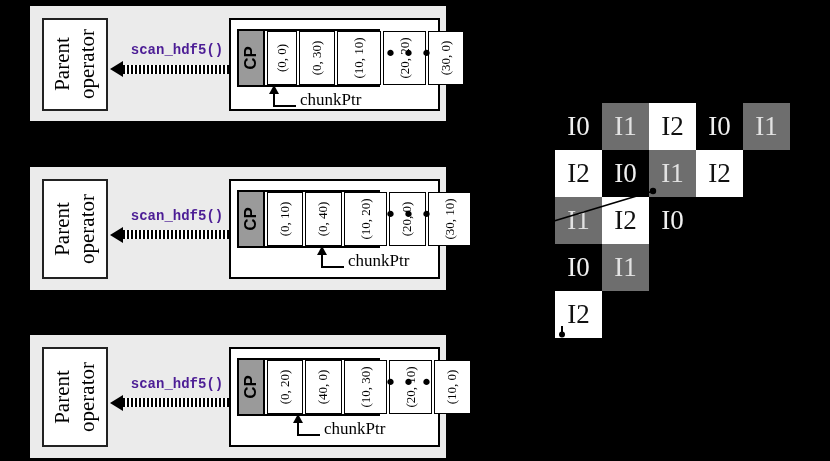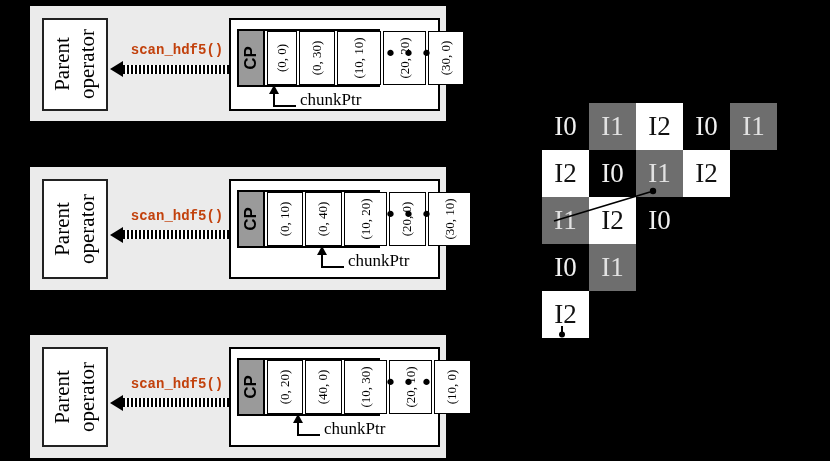--- a/index.html
+++ b/index.html
@@ -19,21 +19,21 @@
     background:var(--box-bg,#fff);border:2px solid #222;box-sizing:border-box;
     display:flex;align-items:center;justify-content:center;
   }
   .parent-label{
     transform:rotate(-90deg);white-space:nowrap;text-align:center;
     font-size:21px;line-height:25px;color:#000;flex:none;
   }
   .scan-label{
     position:absolute;left:94px;width:106px;top:calc(55% - 27px);
     text-align:center;font-family:"Liberation Mono",monospace;
-    font-weight:bold;font-size:14px;color:#c2410c;white-space:nowrap;
+    font-weight:bold;font-size:14px;color:#4c1d95;white-space:nowrap;
   }
   .arrow-head{
     position:absolute;left:80px;top:calc(55% - 8px);width:0;height:0;
     border-top:8px solid transparent;border-bottom:8px solid transparent;
     border-right:13px solid #000;
   }
   .arrow-shaft{
     position:absolute;left:93px;width:106px;top:calc(55% - 4.5px);height:9px;
     background:repeating-linear-gradient(90deg,#000 0 2px,#fff 2px 4px);
   }
@@ -73,21 +73,21 @@
     border-left:5px solid transparent;border-right:5px solid transparent;
     border-bottom:9px solid #000;
   }
   .ptr-v{position:absolute;left:-1px;top:6px;width:2px;height:14px;background:#000;}
   .ptr-h{position:absolute;left:-1px;top:18px;width:23px;height:2px;background:#000;}
   .ptr-label{
     position:absolute;left:26px;top:1px;font-size:17px;line-height:24px;
     color:#000;white-space:nowrap;
   }
   
-  .grid{position:absolute;left:542px;top:103px;width:240px;height:240px;}
+  .grid{position:absolute;left:555px;top:103px;width:240px;height:240px;}
   .gcell{
     position:absolute;width:47px;height:47px;
     display:flex;align-items:center;justify-content:center;
     font-size:27px;
   }
   .overlay{position:absolute;left:0;top:0;pointer-events:none;}
 </style>
 </head>
 <body style="--page-bg: #000000; --panel-bg: #ebebeb; --box-bg: #ffffff; --cp-bg: #9a9a9a;">
 

